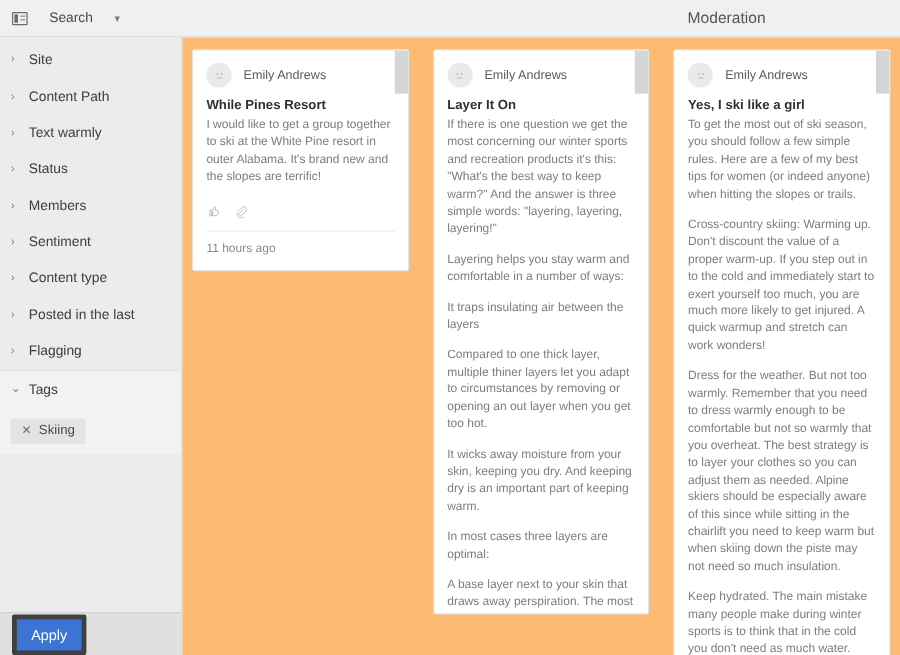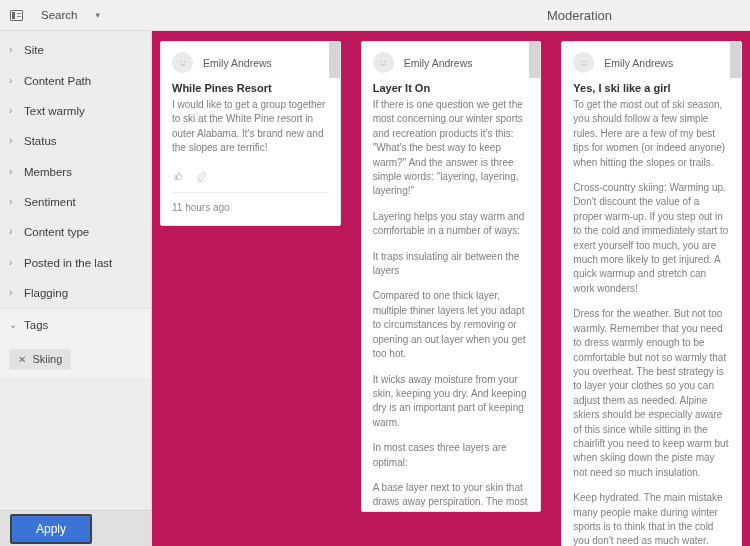--- a/index.html
+++ b/index.html
@@ -42,21 +42,21 @@
     content: ""; position: absolute; left: 1px; top: 1px; bottom: 1px; width: 3px;
     background: #6a6a6a;
   }
   .panel-icon::after {
     content: ""; position: absolute; left: 5.5px; right: 1px; top: 2px; height: 1px;
     background: #8a8a8a; box-shadow: 0 3px 0 #8a8a8a;
   }
   .search-label { font-size: 11.5px; color: #4a4a4a; }
   .chev { font-size: 9px; color: #7a7a7a; line-height: 1; }
   .moderation-title {
-    position: absolute; left: 547px; top: 50%; transform: translateY(-50%);
+    position: absolute; left: 573px; top: 50%; transform: translateY(-50%);
     font-size: 13px; color: #555555;
   }
 
   
   .body { flex: 1; display: flex; min-height: 0; }
 
   
   .rail {
     width: 152px; background: #ececec; border-right: 1px solid #dcdcdc;
     display: flex; flex-direction: column; flex: 0 0 152px;
@@ -88,28 +88,28 @@
     border-radius: 2px; padding: 4.5px 9px; font-size: 11px; color: #4a4a4a;
     cursor: pointer;
   }
   .chip .x { font-size: 10px; color: #6d6d6d; }
   .rail-filler { flex: 1; background: #ececec; }
   .rail-footer {
     height: 36px; background: #e0e0e0; border-top: 1px solid #d2d2d2;
     display: flex; align-items: center; padding-left: 10px; flex: 0 0 36px;
   }
   .apply-btn {
-    background: #3b74d4; color: #fff; border: 2px solid #404040; border-radius: 2px;
-    font-size: 12px; padding: 6px 24px; cursor: pointer;
+    background: #3b74d4; color: #fff; border: 4px solid #404040; border-radius: 2px;
+    font-size: 12px; padding: 6px 12px; cursor: pointer;
     font-family: "Liberation Sans", sans-serif;
   }
 
   
   .cards {
-    flex: 1; background: #be185d; display: flex; gap: 20px;
+    flex: 1; background: #fdba74; display: flex; gap: 20px;
     padding: 10px 8px 0 8px; min-width: 0; align-items: flex-start;
   }
   .card {
     background: #ffffff; border: 1px solid #e4e4e4; border-radius: 2px;
     position: relative; overflow: hidden; flex: 1 1 0; min-width: 0;
     display: flex; flex-direction: column;
   }
   .card.short { align-self: flex-start; }
   .card-inner { padding: 10px 11px 0 11px; overflow: hidden; }
   .card-head { display: flex; align-items: center; gap: 10px; margin-bottom: 9px; }

